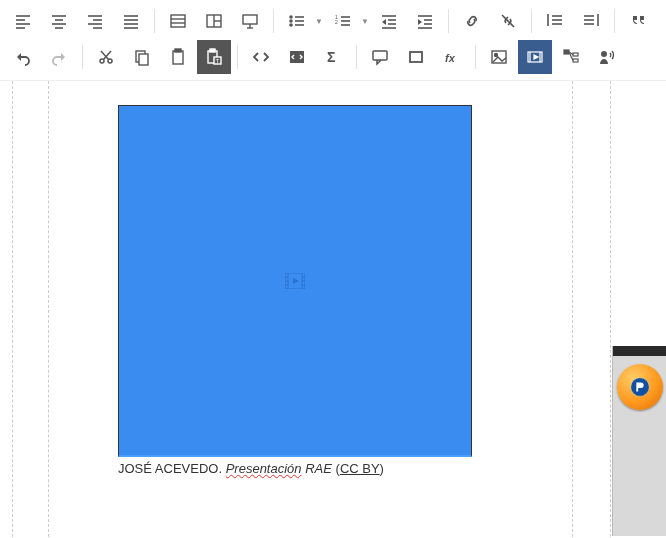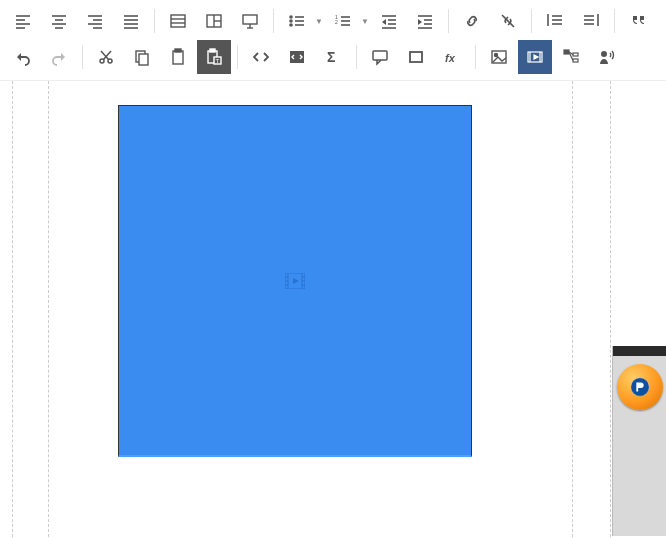--- a/index.html
+++ b/index.html
@@ -390,20 +390,26 @@
         <line x1="17" y1="0" x2="17" y2="16" stroke="#1a5db8"></line>
         <line x1="0" y1="4" x2="3" y2="4" stroke="#1a5db8"></line>
         <line x1="0" y1="8" x2="3" y2="8" stroke="#1a5db8"></line>
         <line x1="0" y1="12" x2="3" y2="12" stroke="#1a5db8"></line>
         <line x1="17" y1="4" x2="20" y2="4" stroke="#1a5db8"></line>
         <line x1="17" y1="8" x2="20" y2="8" stroke="#1a5db8"></line>
         <line x1="17" y1="12" x2="20" y2="12" stroke="#1a5db8"></line>
         <polygon points="8,5 14,8 8,11" fill="#1a5db8"></polygon>
       </svg>
     </div>
+    <div class="caption">
+      <span>JOSÉ ACEVEDO.</span>
+      <span class="red-under">Presentación</span>
+      <span class="ital">RAE</span>
+      (<span class="lic">CC BY</span>)
+    </div>
   </div>
 </div>
 
 <div class="side-widget">
   <div class="bubble">
     <svg viewBox="0 0 24 24">
       <circle cx="12" cy="12" r="10" fill="#1050a0"></circle>
       <path d="M8 7h5a3 3 0 0 1 0 6H10v4H8z" fill="#fff"></path>
       <circle cx="12" cy="12" r="10" fill="none" stroke="#fff" stroke-width="0.6" opacity="0.5"></circle>
     </svg>

